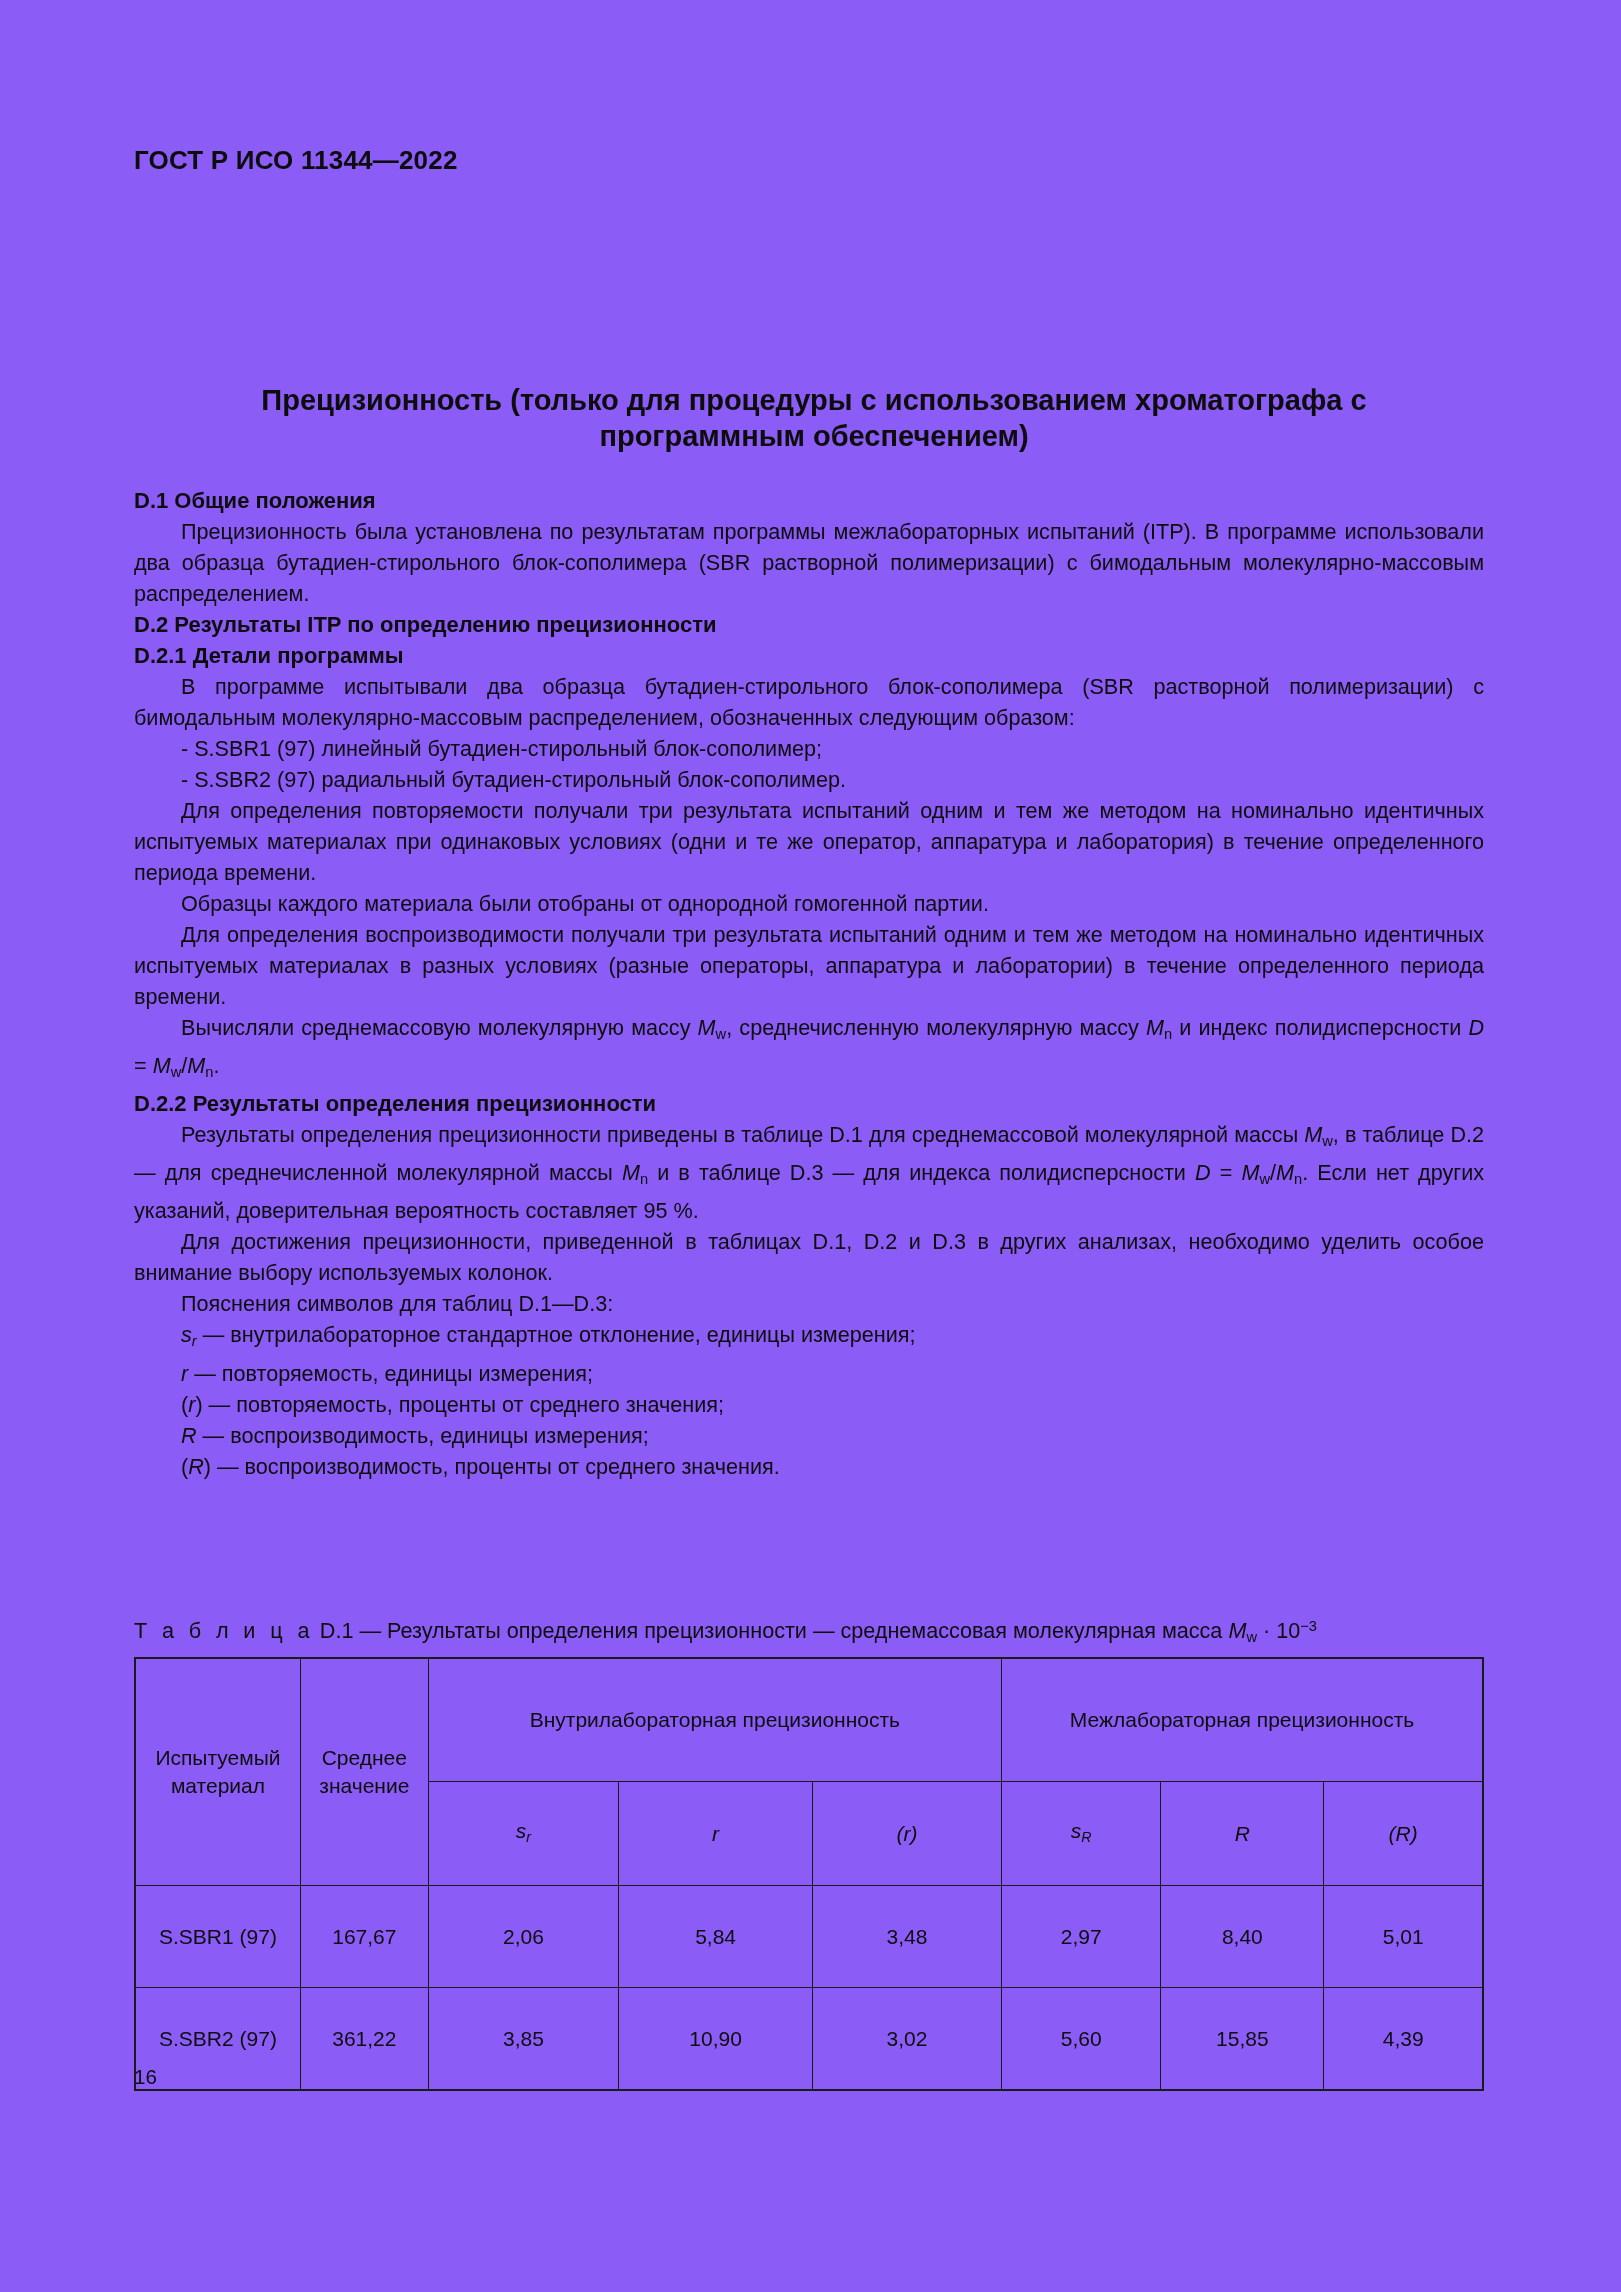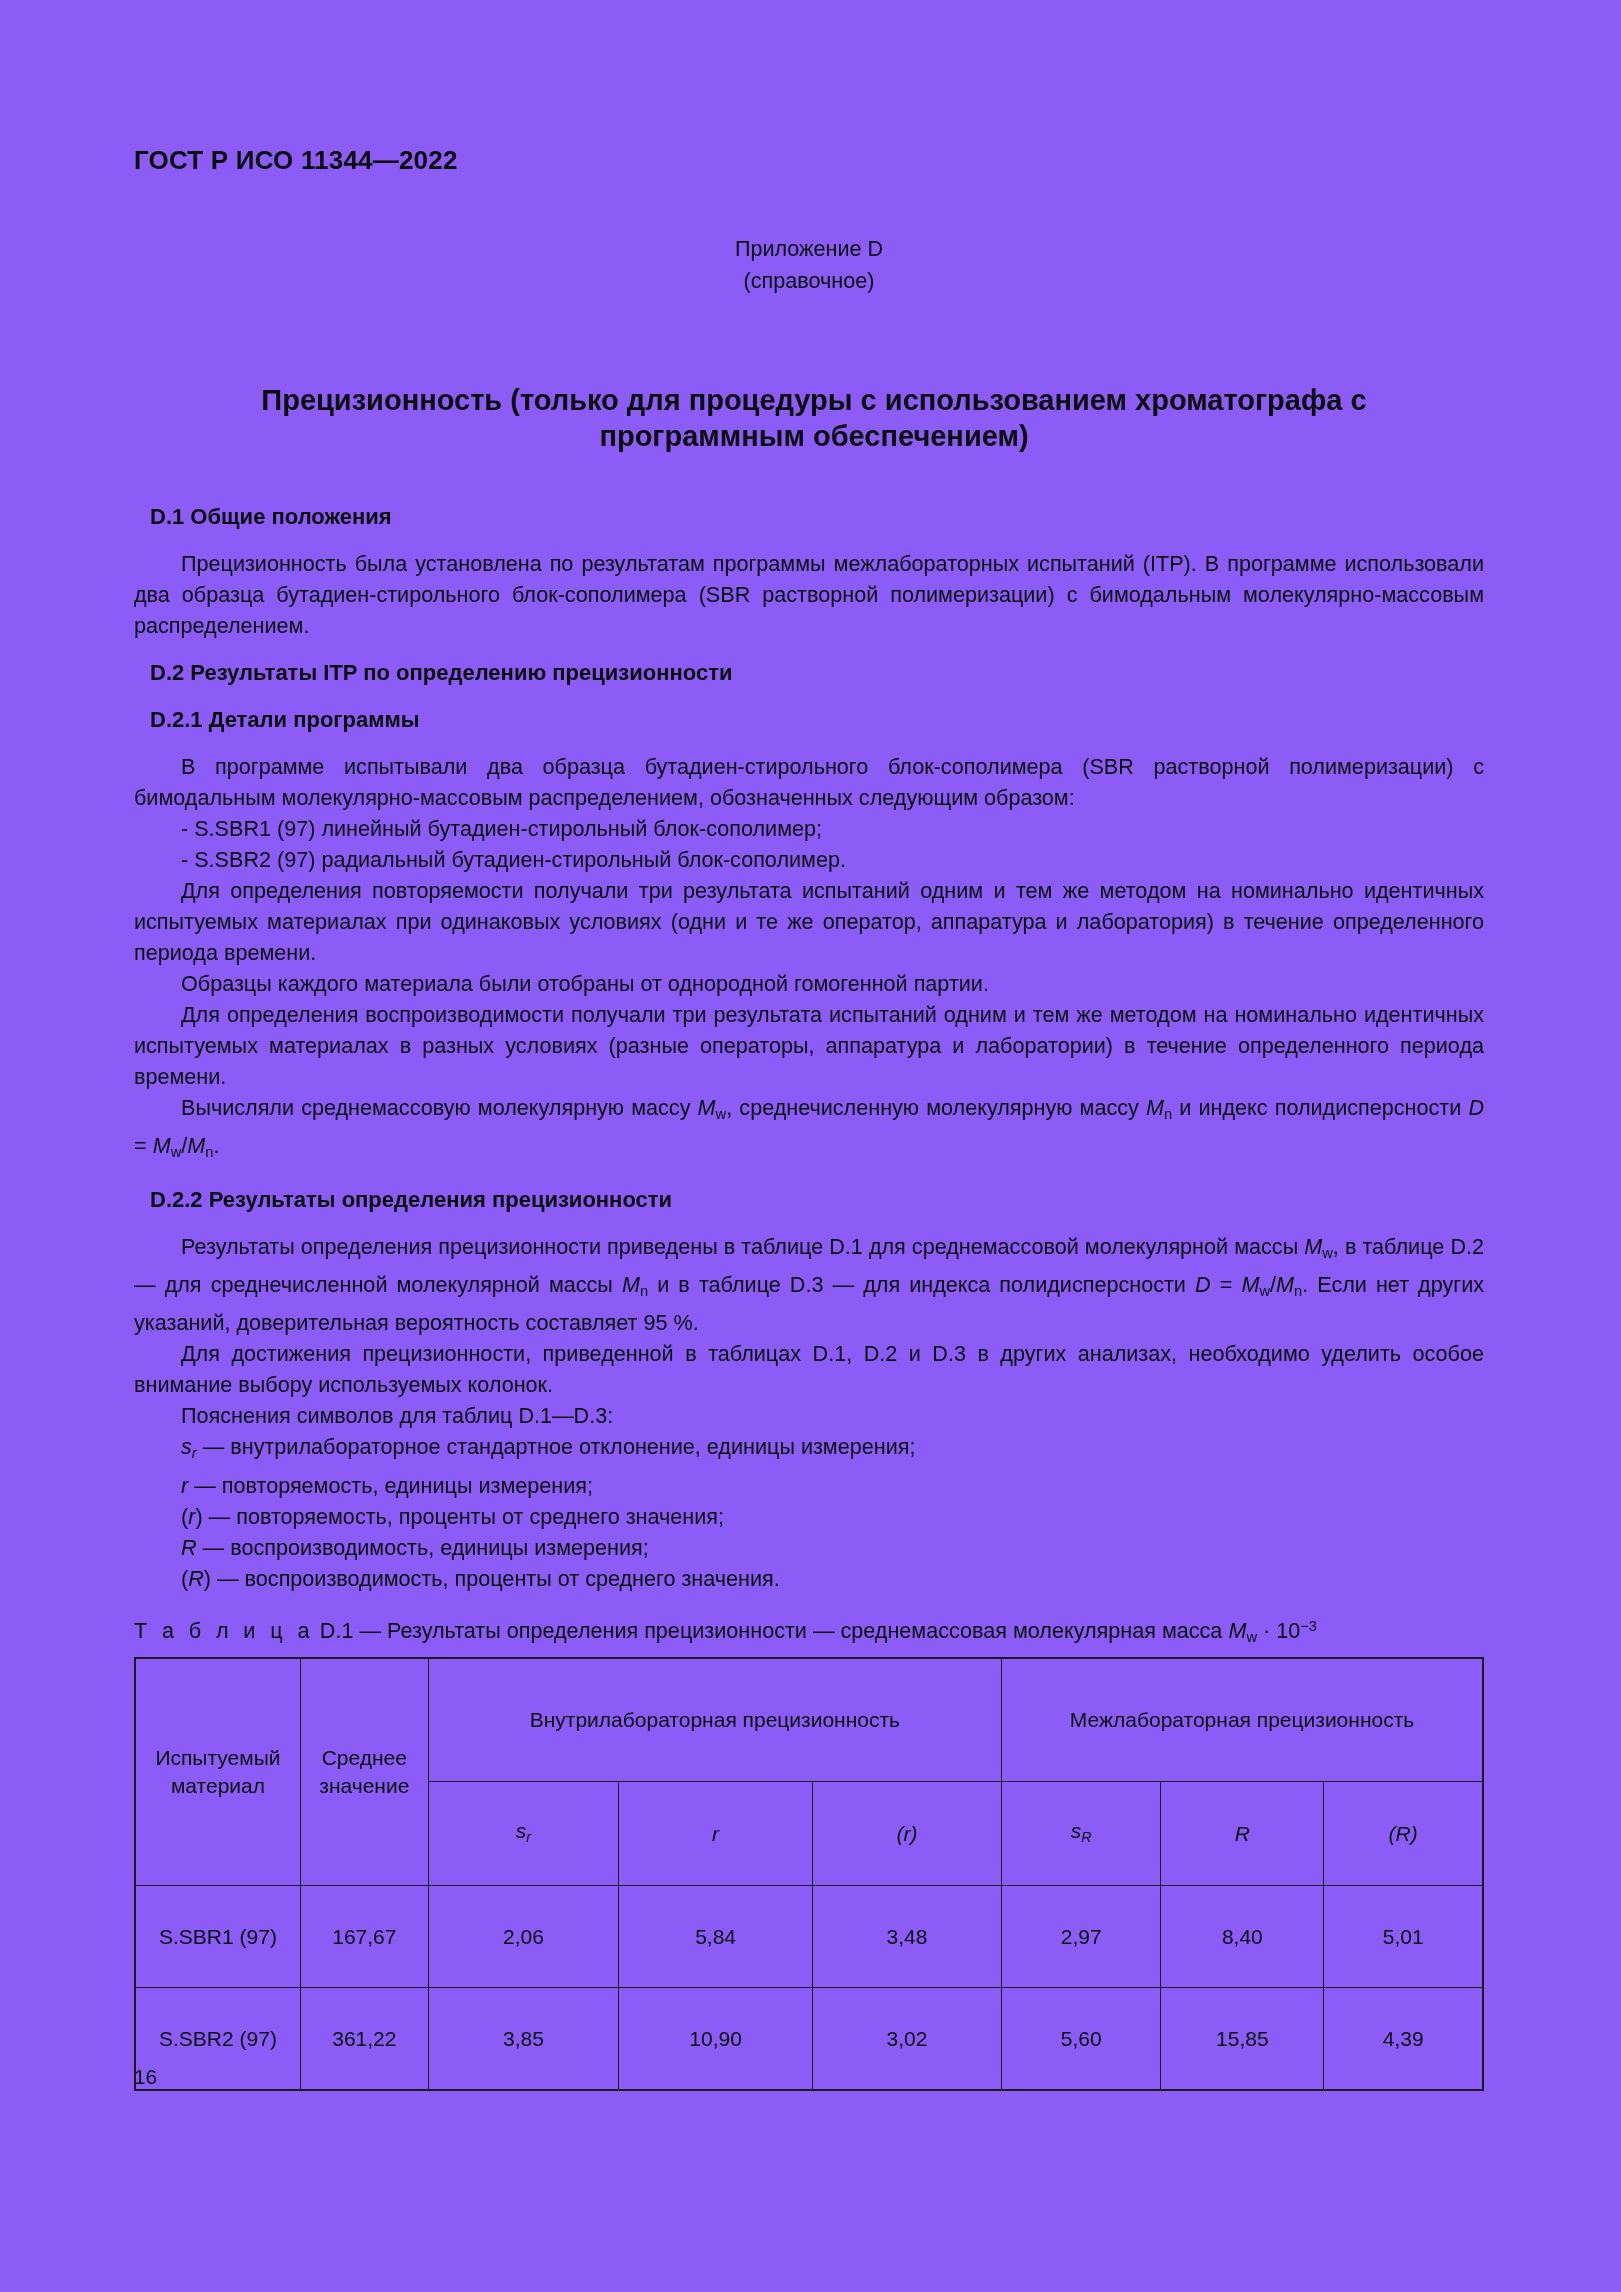--- a/index.html
+++ b/index.html
@@ -53,21 +53,21 @@
   .body-area {
     position: absolute;
     left: 134px;
     top: 485px;
     width: 1350px;
   }
 
   h3.sec {
     font-size: 22px;
     font-weight: bold;
-    margin: 16px;
+    margin: 0;
     padding: 0;
     line-height: 31px;
   }
   .sec-spaced-before { margin-top: 20.6px; }
   .sec-spaced-after  { margin-bottom: 3.9px; }
 
   p.tx {
     font-size: 21.6px;
     line-height: 31px;
     margin: 0;
@@ -143,24 +143,20 @@
     font-size: 20.6px;
   }
 </style>
 </head>
 <body>
 
 <div class="page">
 
   <div class="doc-header">ГОСТ Р ИСО 11344—2022</div>
 
-  <div class="annex-block">
-    <div>Приложение D</div>
-    <div>(справочное)</div>
-  </div>
 
   <div class="main-title">Прецизионность (только для процедуры с использованием хроматографа с программным обеспечением)</div>
 
   <div class="body-area">
 
     <h3 class="sec sec-spaced-after">D.1  Общие положения</h3>
     <p class="tx ind">Прецизионность была установлена по результатам программы межлабораторных испытаний (ITP). В программе использовали два образца бутадиен-стирольного блок-сополимера (SBR растворной полимеризации) с бимодальным молекулярно-массовым распределением.</p>
 
     <h3 class="sec sec-spaced-before sec-spaced-after">D.2  Результаты ITP по определению прецизионности</h3>
 

